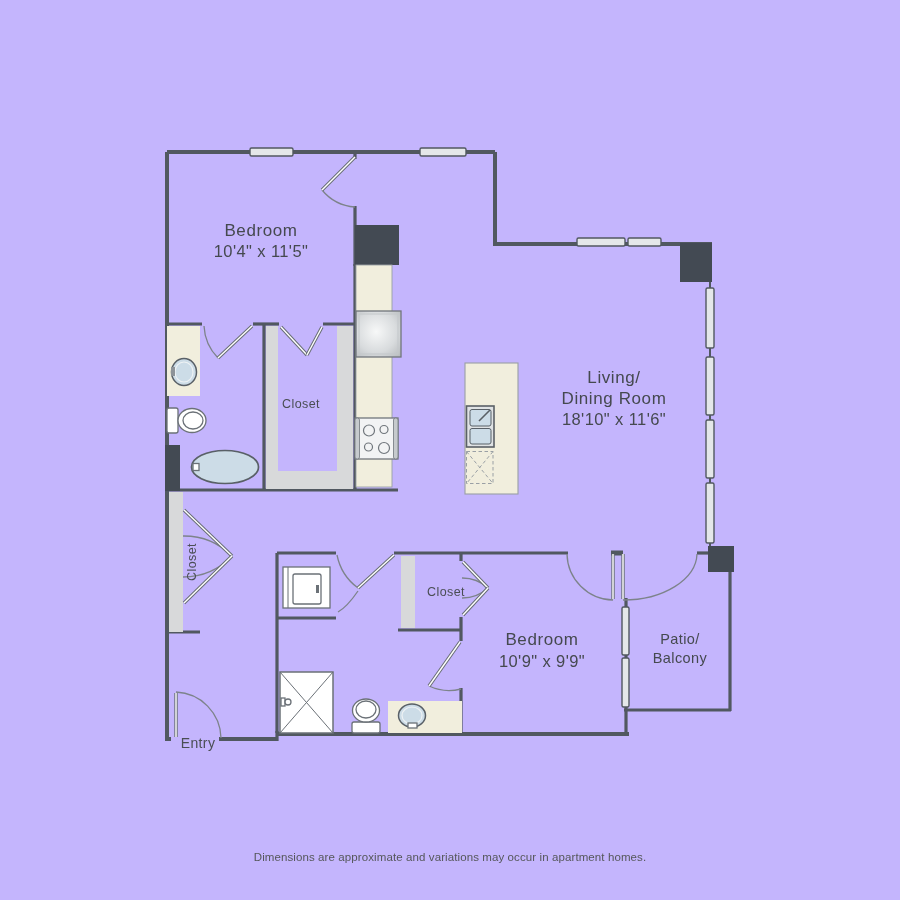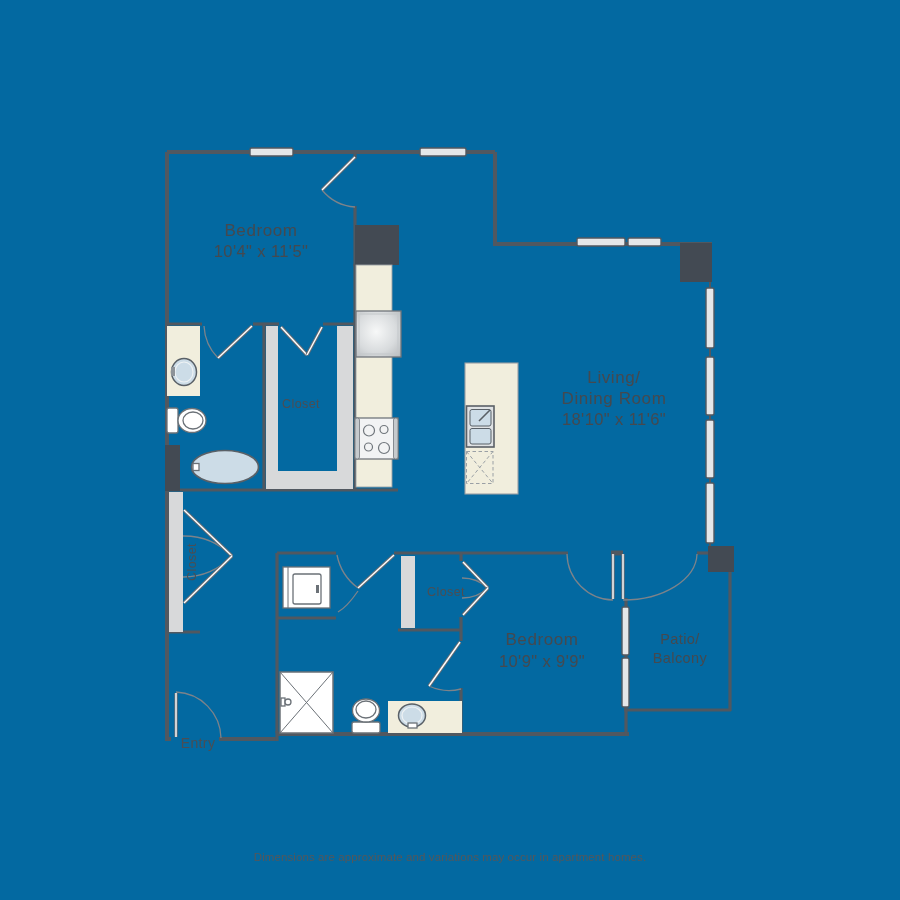--- a/index.html
+++ b/index.html
@@ -1,16 +1,16 @@
 <!DOCTYPE html>
 <html><head>
 <meta charset="utf-8">
 <style>
   html,body{margin:0;padding:0;background:#ffffff;}
-  .page{position:relative;width:900px;height:900px;background:#0369a1;overflow:hidden;
+  .page{position:relative;width:900px;height:900px;background:#c4b5fd;overflow:hidden;
         font-family:"Liberation Sans","DejaVu Sans",sans-serif;}
   svg text{font-family:"Liberation Sans","DejaVu Sans",sans-serif;fill:#45494f;}
   .room-label{font-size:17px;letter-spacing:0.6px;}
   .room-dims{font-size:16.5px;letter-spacing:0.4px;}
   .small-label{font-size:12.5px;letter-spacing:0.4px;fill:#4a4e54;}
   .patio-label{font-size:14.5px;letter-spacing:0.4px;}
   .entry-label{font-size:14px;letter-spacing:0.4px;fill:#4a4e54;}
   .disclaimer{font-size:11.5px;fill:#55575a;letter-spacing:0.1px;}
   .wall{stroke:#515860;fill:none;}
   .wall4{stroke-width:4;}

